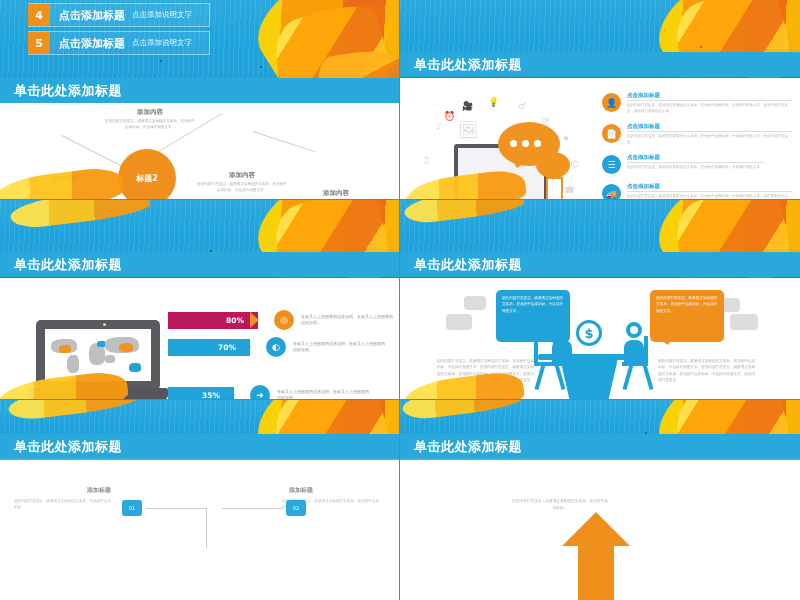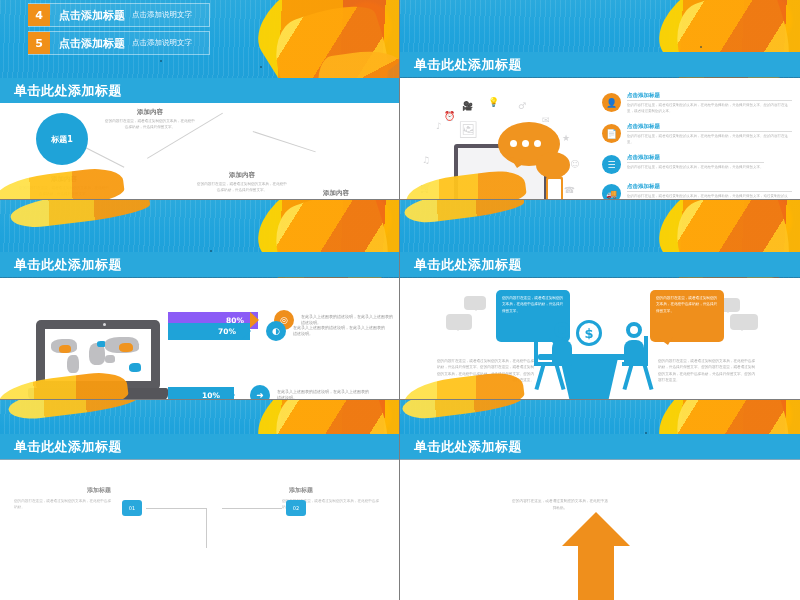--- a/index.html
+++ b/index.html
@@ -91,21 +91,21 @@
   .ld{position:absolute;background:#bfbfc2;border-radius:42% 30% 38% 35%/40% 45% 30% 38%;}
   .ld.o{background:#f0941f;}
   .ld.b{background:#1fa3d8;}
   .lbase{position:absolute;left:0;top:68px;width:140px;height:12px;background:#55555a;border-radius:2px 2px 5px 5px;}
   .lcam{position:absolute;left:67px;top:3px;width:3px;height:3px;background:#d7d7da;border-radius:50%;}
 
   .barrow{position:absolute;display:flex;align-items:center;}
   .bar{height:17px;display:flex;align-items:center;justify-content:flex-end;padding-right:14px;position:relative;
     color:#fff;font-size:7.5px;font-weight:bold;}
   .bar:after{content:"";position:absolute;right:-9px;top:0;border:8.5px solid transparent;border-left-width:9px;}
-  .bar.o{background:#8b5cf6;} .bar.o:after{border-left-color:#ef8f1c;}
+  .bar.o{background:#be185d;} .bar.o:after{border-left-color:#ef8f1c;}
   .bar.b{background:#1fa3d8;} .bar.b:after{border-left-color:#1fa3d8;}
   .bcirc{width:20px;height:20px;border-radius:50%;margin-left:16px;display:flex;align-items:center;justify-content:center;color:#fff;font-size:9px;}
   .bcirc.o{background:#ef8f1c;} .bcirc.b{background:#1fa3d8;}
   .btxt{margin-left:7px;font-size:4px;color:#8e8e8e;line-height:1.6;width:92px;}
 
   
   .neg{position:absolute;inset:0;}
   .ghost{position:absolute;background:#dcdcdc;border-radius:4px;}
   .ghost:after{content:"";position:absolute;left:6px;bottom:-7px;border:6px solid transparent;border-top-color:#dcdcdc;}
   .bubble{position:absolute;width:74px;height:52px;border-radius:5px;padding:5px 6px;box-sizing:border-box;
@@ -170,22 +170,22 @@
     <div class="titlebar tb-top">
       <span class="tx">单击此处添加标题</span>
     </div>
     <div class="underline" style="top:103px"></div>
 
     <div class="canvas">
       <div class="connector" style="left:62px;top:32px;width:70px;transform:rotate(27deg)"></div>
       <div class="connector" style="left:147px;top:55px;width:88px;transform:rotate(-31deg)"></div>
       <div class="connector" style="left:253px;top:28px;width:66px;transform:rotate(18deg)"></div>
 
-      <div class="circ cblue" style="left:36px;top:10px;width:52px;height:52px">
-        <span>标题1</span>
+      <div class="circ corg" style="left:118px;top:46px;width:58px;height:58px">
+        <span>标题2</span>
       </div>
 
       <div class="cap" style="left:18px;top:72px;width:92px">
         <div class="h">添加内容</div>
         <div class="b">您的内容打在这里，或者通过复制您的文本后，在此框中选择粘贴，并选择只保留文字。</div>
       </div>
       <div class="cap" style="left:104px;top:5px;width:92px">
         <div class="h">添加内容</div>
         <div class="b">您的内容打在这里，或者通过复制您的文本后，在此框中选择粘贴，并选择只保留文字。</div>
       </div>
@@ -309,30 +309,30 @@
         <div class="lbase"></div>
       </div>
 
       <div class="barrow" style="left:168px;top:32px">
         <div class="bar o" style="width:76px">
             <span>80%</span>
           </div>
         <div class="bcirc o">◎</div>
         <div class="btxt">在此录入上述图表的描述说明，在此录入上述图表的描述说明。</div>
       </div>
-      <div class="barrow" style="left:168px;top:43px">
+      <div class="barrow" style="left:168px;top:59px">
         <div class="bar b" style="width:68px">
             <span>70%</span>
           </div>
         <div class="bcirc b">◐</div>
         <div class="btxt">在此录入上述图表的描述说明，在此录入上述图表的描述说明。</div>
       </div>
       <div class="barrow" style="left:168px;top:107px">
         <div class="bar b" style="width:52px">
-            <span>10%</span>
+            <span>35%</span>
           </div>
         <div class="bcirc b">➜</div>
         <div class="btxt">在此录入上述图表的描述说明，在此录入上述图表的描述说明。</div>
       </div>
 
       <div class="yellowblob" style="left:-2px;bottom:-14px;width:130px"></div>
     </div>
   </div>
 
   <div class="slide col2">

